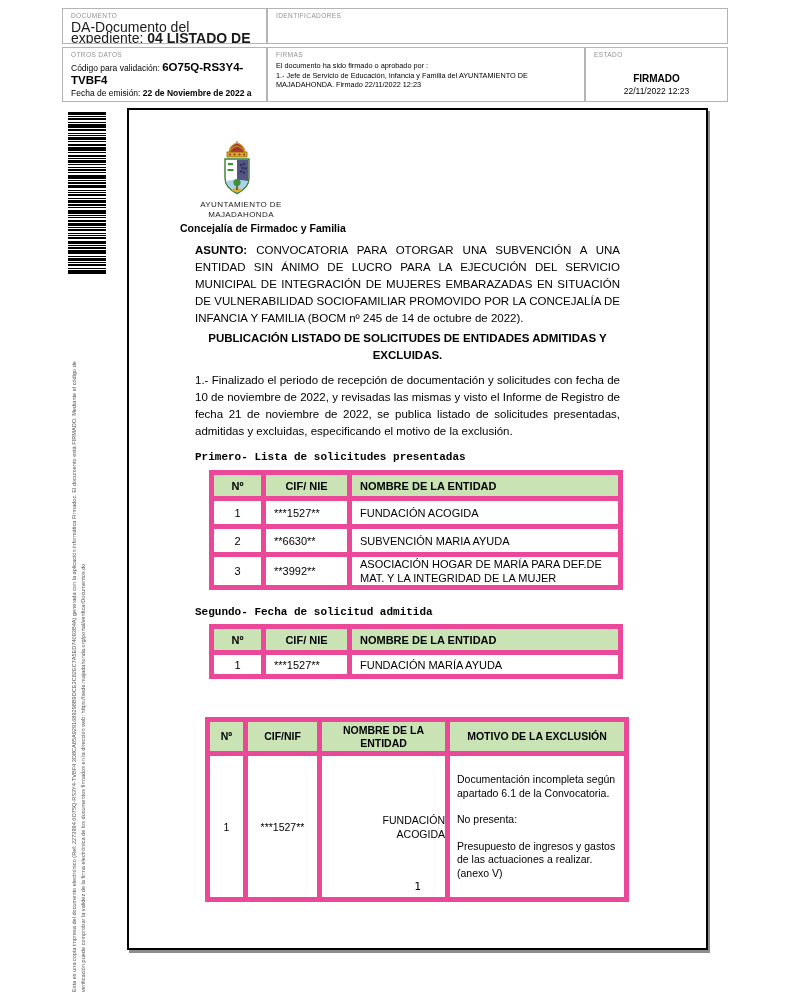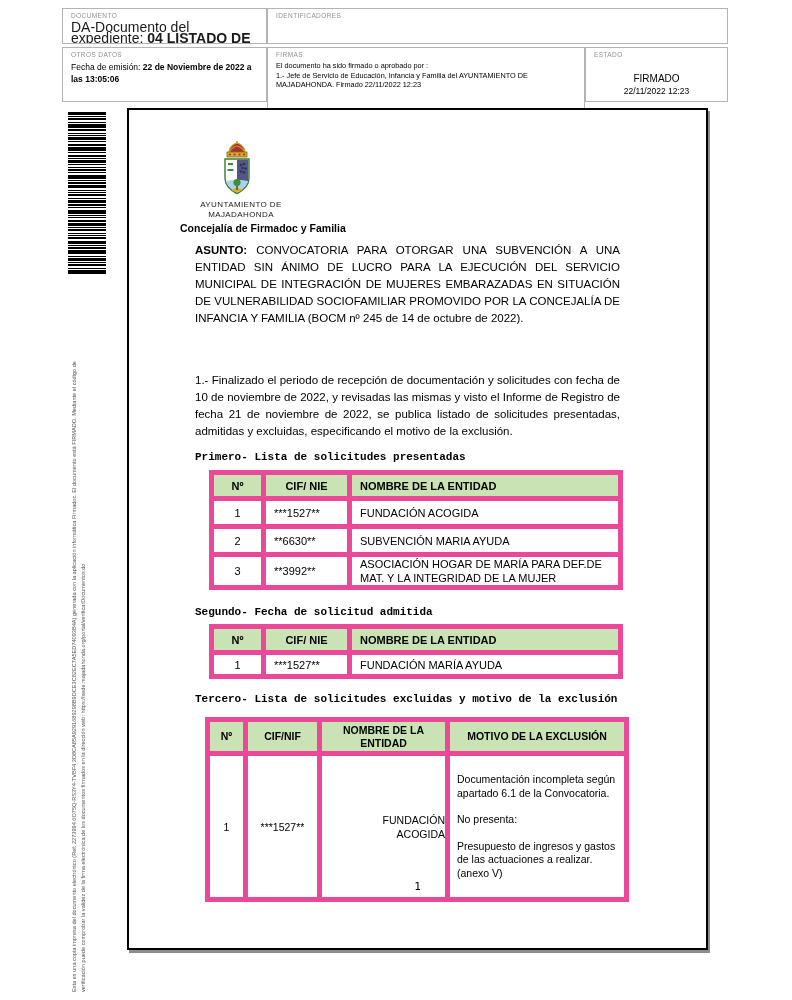--- a/index.html
+++ b/index.html
@@ -6,27 +6,27 @@
   html,body { width:792px; height:1000px; background:#ffffff; font-family:"Liberation Sans",sans-serif; color:#000; }
   body { position:relative; overflow:hidden; }
 
   
   .hdr-box { position:absolute; background:#fff; border:1px solid #b4b4b4; padding:3px 8px; overflow:hidden; }
   .hdr-label { font-size:6.5px; color:#919191; letter-spacing:.4px; margin-bottom:3px; }
   .hdr-content { font-size:14px; line-height:11px; color:#1a1a1a; }
   #box-documento { left:62px; top:8px; width:205px; height:36px; }
   #box-identificadores { left:267px; top:8px; width:461px; height:36px; }
   #box-otros { left:62px; top:47px; width:205px; height:55px; }
-  #box-firmas { left:267px; top:47px; width:318px; height:63px; }
+  #box-firmas { left:267px; top:47px; width:318px; height:55px; }
   #box-estado { left:585px; top:47px; width:143px; height:55px; text-align:center; }
   #box-estado .hdr-label { text-align:left; }
   .codigo-val { font-size:11.5px; font-weight:bold; }
   .otros-line { font-size:8.5px; line-height:12px; }
   .firmas-line { font-size:7.3px; line-height:9.5px; }
-  .estado-status { font-size:10px; font-weight:normal; margin-top:15px; }
+  .estado-status { font-size:10px; font-weight:bold; margin-top:15px; }
   .estado-date { font-size:8.5px; margin-top:2px; }
 
   
   #barcode { position:absolute; left:68px; top:112px; }
   .side-text { position:absolute; left:70px; top:992px; transform:rotate(-90deg); transform-origin:0 0;
                width:700px; font-size:5.6px; line-height:9px; color:#555; white-space:nowrap; }
 
   
   .page-frame { position:absolute; left:127px; top:108px; width:581px; height:842px;
                 border:2px solid #000; background:#fff; box-shadow:2px 3px 0 rgba(0,0,0,.45); }
@@ -71,20 +71,21 @@
   <div class="hdr-label">DOCUMENTO</div>
   <div class="hdr-content"><span>DA-Documento del expediente: </span><b>04 LISTADO DE ADMITIDOS Y EXCLUIDOS</b></div>
 </div>
 
 <div class="hdr-box" id="box-identificadores">
   <div class="hdr-label">IDENTIFICADORES</div>
 </div>
 
 <div class="hdr-box" id="box-otros">
   <div class="hdr-label">OTROS DATOS</div>
+  <div class="otros-line"><span>Código para validación: </span><span class="codigo-val">6O75Q-RS3Y4-TVBF4</span></div>
   <div class="otros-line"><span>Fecha de emisión: </span><b>22 de Noviembre de 2022 a las 13:05:06</b></div>
 
 </div>
 
 <div class="hdr-box" id="box-firmas">
   <div class="hdr-label">FIRMAS</div>
   <div class="firmas-line">El documento ha sido firmado o aprobado por :</div>
   <div class="firmas-line">1.- Jefe de Servicio de Educación, Infancia y Familia del AYUNTAMIENTO DE MAJADAHONDA. Firmado 22/11/2022 12:23</div>
 </div>
 
@@ -182,20 +183,21 @@
   </svg>
 
   <div class="org-name">
     <div>AYUNTAMIENTO DE</div>
     <div>MAJADAHONDA</div>
   </div>
   <div class="department">Concejalía de Firmadoc y Familia</div>
 
   <p class="para" id="asunto"><b>ASUNTO:</b> <span>CONVOCATORIA PARA OTORGAR UNA SUBVENCIÓN A UNA ENTIDAD SIN ÁNIMO DE LUCRO PARA LA EJECUCIÓN DEL SERVICIO MUNICIPAL DE INTEGRACIÓN DE MUJERES EMBARAZADAS EN SITUACIÓN DE VULNERABILIDAD SOCIOFAMILIAR PROMOVIDO POR LA CONCEJALÍA DE INFANCIA Y FAMILIA (BOCM nº 245 de 14 de octubre de 2022).</span></p>
 
+  <div id="doc-title">PUBLICACIÓN LISTADO DE SOLICITUDES DE ENTIDADES ADMITIDAS Y EXCLUIDAS.</div>
 
   <p class="para" id="intro">1.- Finalizado el periodo de recepción de documentación y solicitudes con fecha de 10 de noviembre de 2022, y revisadas las mismas y visto el Informe de Registro de fecha 21 de noviembre de 2022, se publica listado de solicitudes presentadas, admitidas y excluidas, especificando el motivo de la exclusión.</p>
 
   <div class="section-h" id="h-primero">Primero- Lista de solicitudes presentadas</div>
 
   <table id="table1">
     <colgroup>
         <col style="width:52px">
         <col style="width:86px">
         <col style="width:271px">
@@ -243,21 +245,20 @@
     </thead>
     <tbody>
       <tr>
         <td class="t-num">1</td>
         <td class="t-left">***1527**</td>
         <td class="t-left">FUNDACIÓN MARÍA AYUDA</td>
       </tr>
     </tbody>
   </table>
 
-  <div class="section-h" id="h-tercero">Tercero- Lista de solicitudes excluidas y motivo de la exclusión</div>
 
   <table id="table3">
     <colgroup>
         <col style="width:38px">
         <col style="width:74px">
         <col style="width:128px">
         <col style="width:179px">
       </colgroup>
     <thead>
       <tr>

